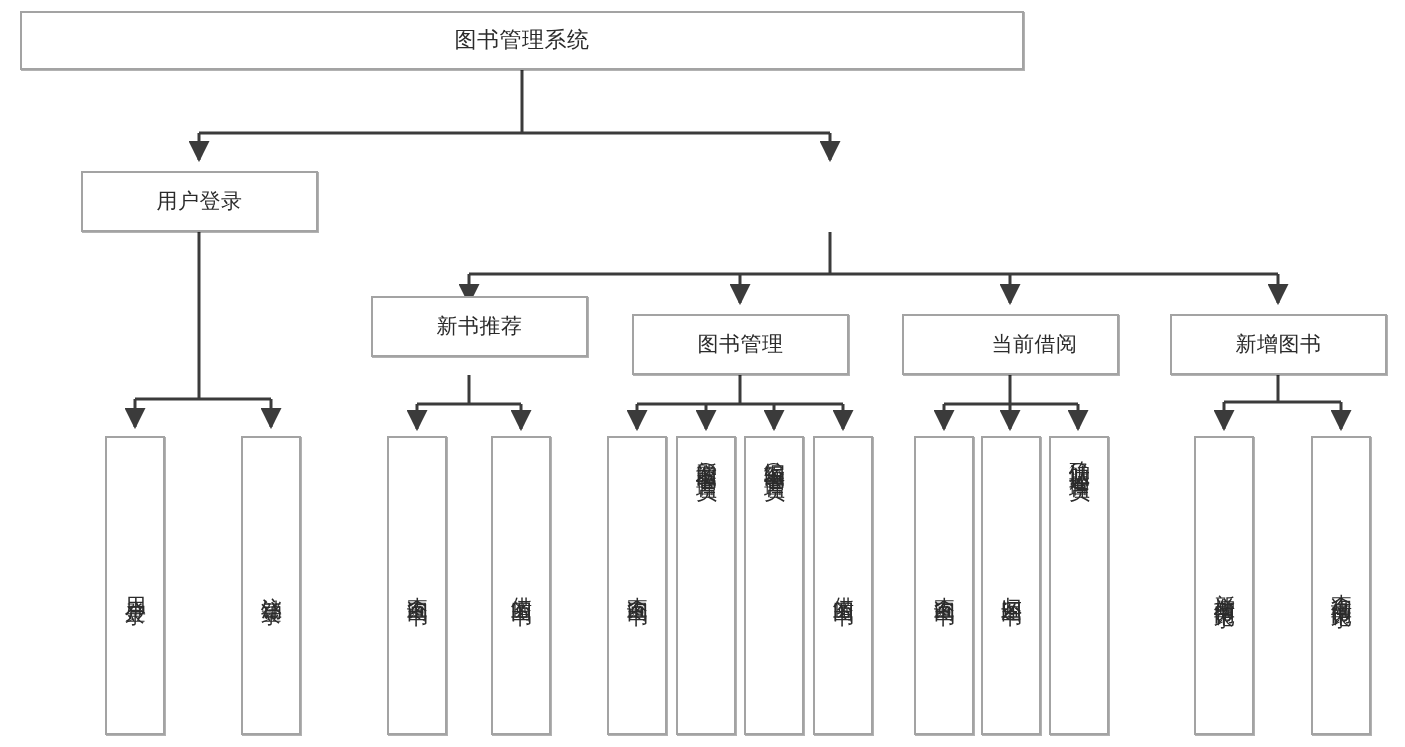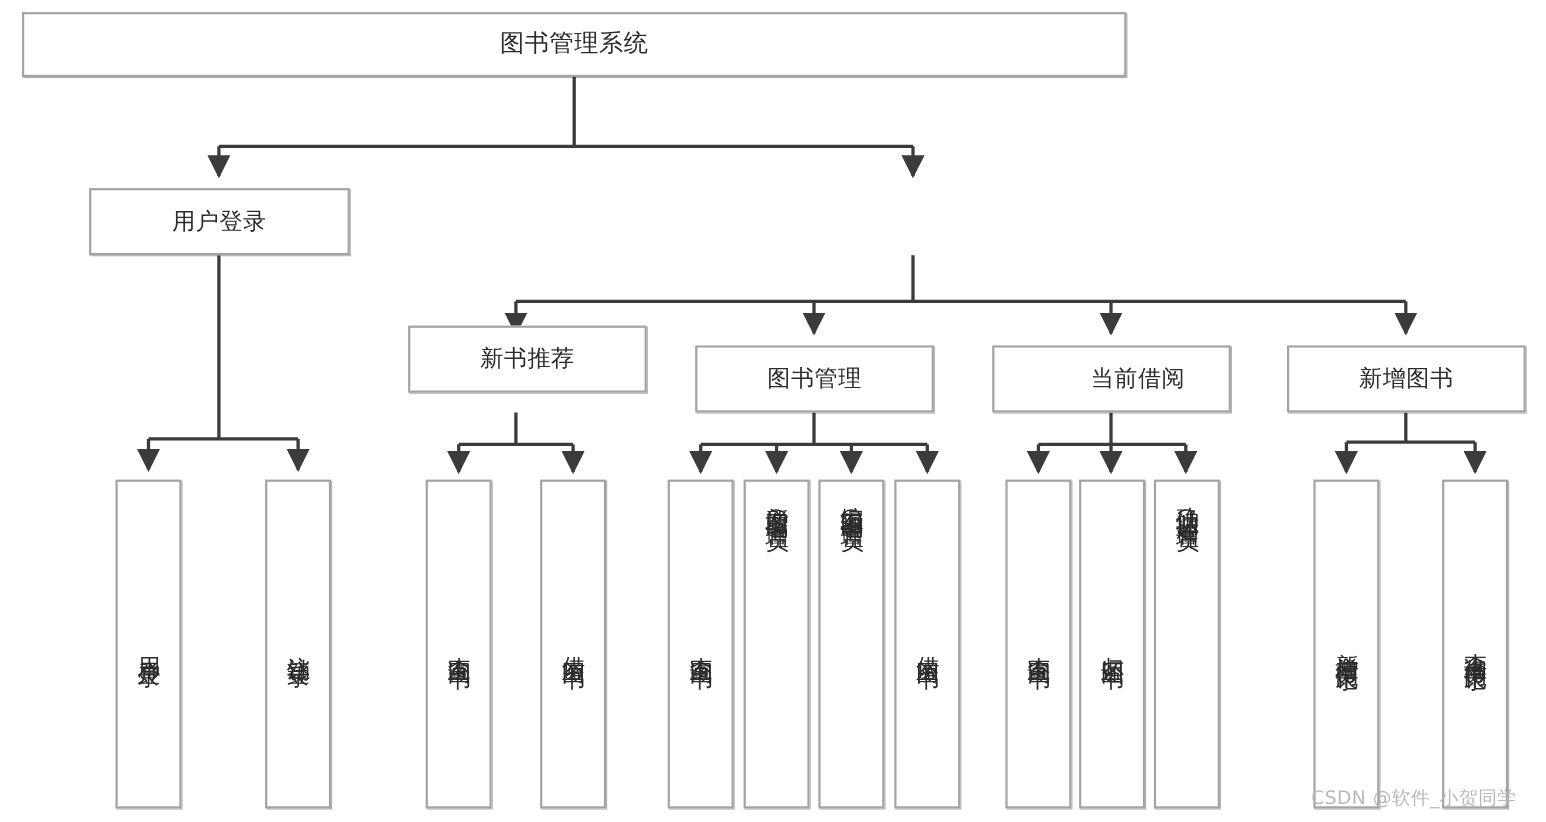--- a/index.html
+++ b/index.html
@@ -200,15 +200,14 @@
   </div>
 
   <div class="node v mid" style="left:1194px; top:436px; width:60px; height:299px;">
     <span class="lbl">新增借阅记录</span>
   </div>
 
   <div class="node v mid" style="left:1311px; top:436px; width:60px; height:299px;">
     <span class="lbl">查询借阅记录</span>
   </div>
 
-  <div class="watermark" style="left:1192px; top:714px;">CSDN @软件_小贺同学</div>
 
 </div>
 
 </body></html>

